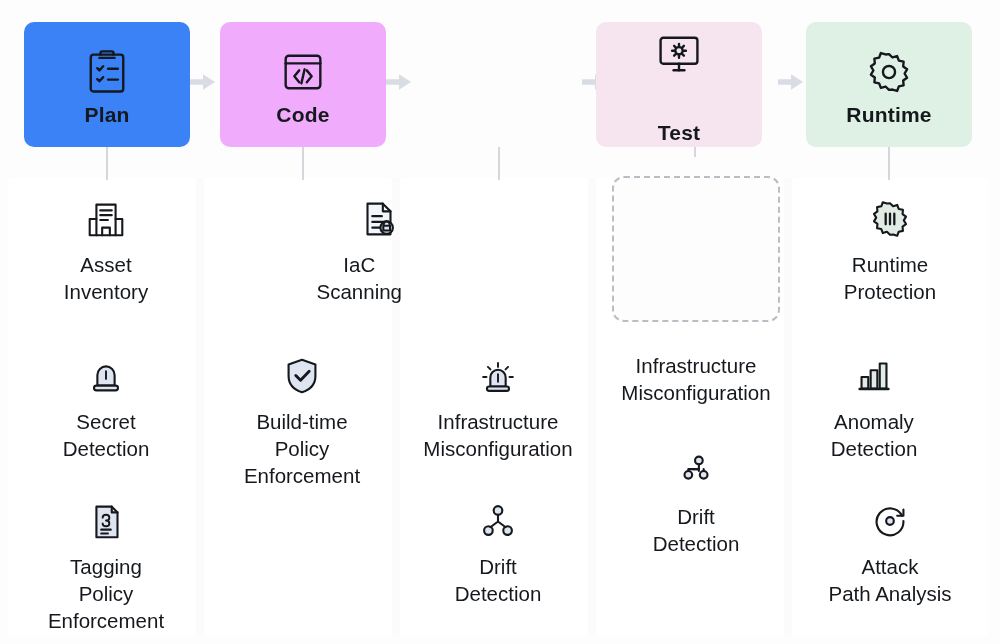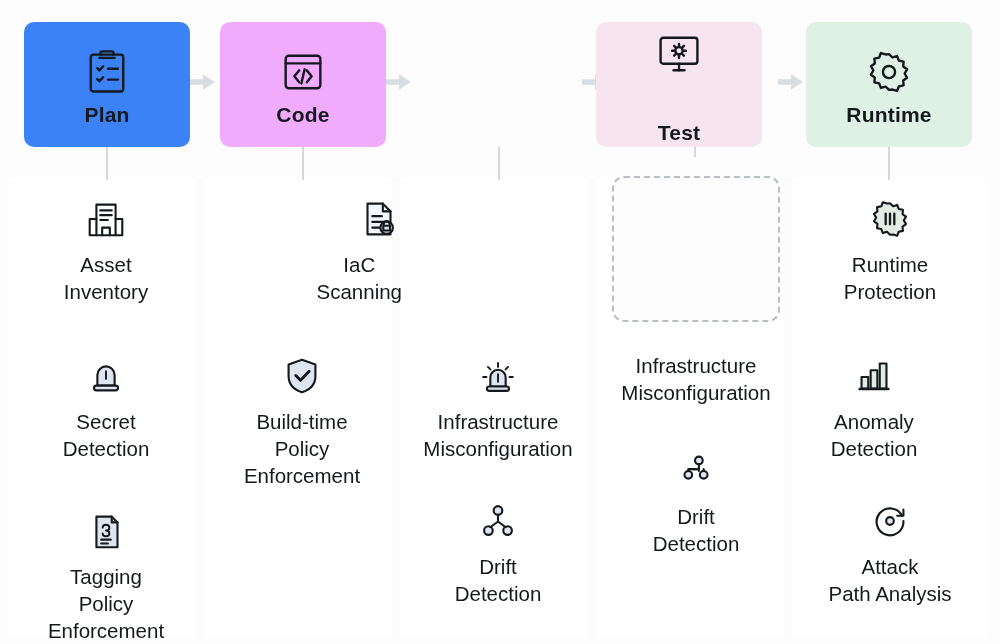--- a/index.html
+++ b/index.html
@@ -230,21 +230,21 @@
       <svg width="46" height="46" viewBox="0 0 48 48" fill="none" stroke="#15181d" stroke-width="2.2" stroke-linecap="round" stroke-linejoin="round">
         <path d="M15 34V23a9 9 0 0 1 18 0v11z" fill="#dfe5f0"></path>
         <rect x="11.5" y="34" width="25" height="5" rx="2.5" fill="#dfe5f0"></rect>
         <path d="M24 19v8" stroke-width="2"></path>
       </svg>
     </div>
     <div class="cap-label">Secret
 Detection</div>
   </div>
 
-  <div class="cap" style="left:6px; top:500px;">
+  <div class="cap" style="left:6px; top:490px;">
     <div class="cap-icon">
       <svg width="46" height="46" viewBox="0 0 48 48" fill="none" stroke="#15181d" stroke-width="2.2" stroke-linecap="round" stroke-linejoin="round">
         <path d="M14 9h16l6 6v26H14z" fill="#dfe5f0"></path>
         <path d="M30 9v6h6"></path>
         <path d="M20.5 20.5c0-1.7 1.6-3 3.5-3s3.5 1.3 3.5 3-1.6 3-3.5 3c1.9 0 3.5 1.3 3.5 3s-1.6 3-3.5 3-3.5-1.3-3.5-3" stroke-width="2"></path>
         <path d="M19 33h10M19 37h7"></path>
       </svg>
     </div>
     <div class="cap-label">Tagging
 Policy

